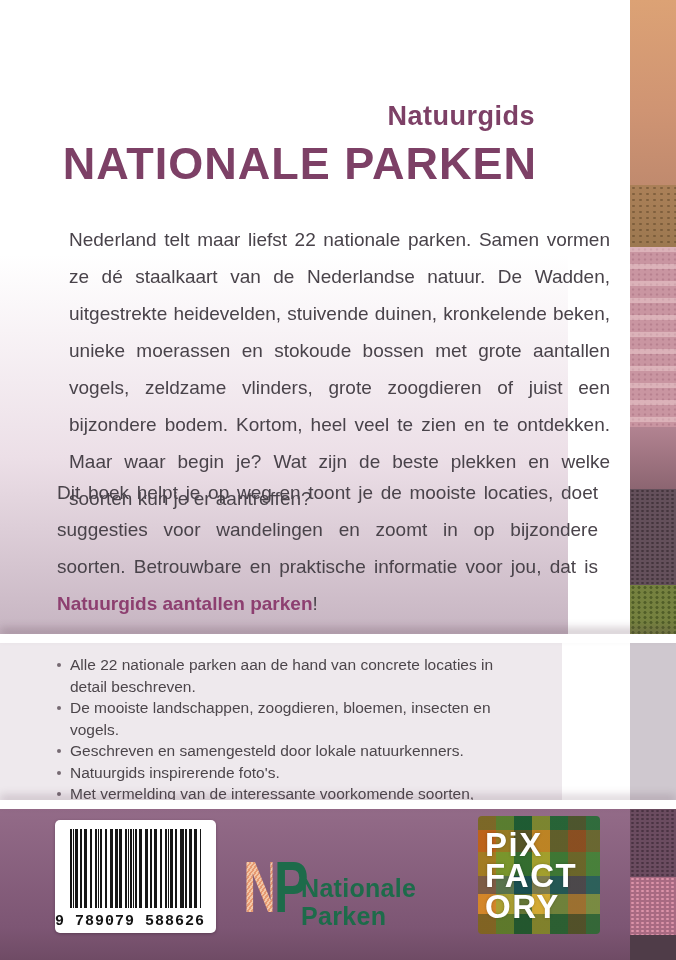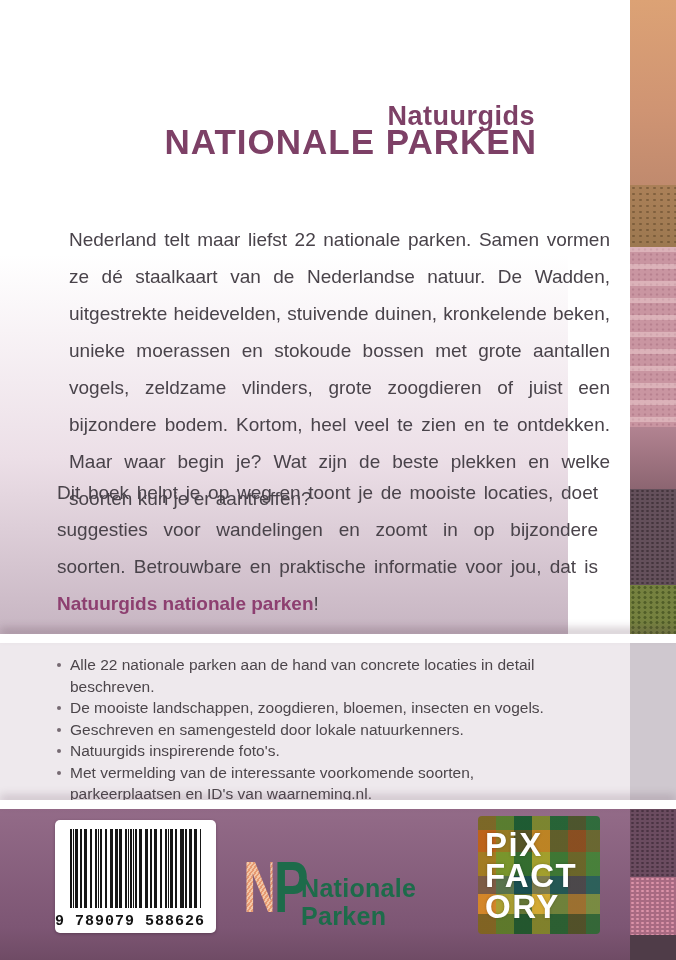--- a/index.html
+++ b/index.html
@@ -27,35 +27,35 @@
     background-image:radial-gradient(rgba(35,20,30,.45) 1px,transparent 1.6px);background-size:5px 4px;}
   .seg-bloom{height:58px;background:#a86a82;
     background-image:radial-gradient(rgba(255,175,195,.6) 1px,transparent 1.7px);background-size:5px 4px;}
   .seg-base{height:25px;background:#4f3c48;}
 
   
   .hero{position:absolute;top:0;left:0;width:568px;height:636px;z-index:2;
     background:linear-gradient(180deg,#ffffff 0%,#ffffff 40%,#ecdfe7 72%,#c6b4c1 100%);}
   .brand{position:absolute;top:101px;right:33px;font-size:27px;font-weight:700;
     color:var(--plum,#7d4066);letter-spacing:.5px;}
-  .title{position:absolute;top:122px;right:31px;margin:0;font-size:35px;font-weight:800;
+  .title{position:absolute;top:138px;right:31px;margin:0;font-size:45px;font-weight:800;
     color:var(--plum,#7d4066);letter-spacing:1px;white-space:nowrap;}
   .p1{position:absolute;top:209px;left:57px;width:541px;margin:12px;font-size:19px;
     line-height:37px;text-align:justify;color:#49434a;}
   .p2{position:absolute;top:474px;left:57px;width:541px;margin:0;font-size:19px;
     line-height:37px;text-align:justify;color:#49434a;}
   .p2 strong{color:var(--accent,#8d3f70);font-weight:700;}
 
   
   .sep{position:absolute;left:0;width:676px;height:9px;background:#ffffff;z-index:6;}
   .sep1{top:634px;box-shadow:0 -6px 9px rgba(90,60,80,.28);}
   .sep2{top:800px;box-shadow:0 -5px 8px rgba(90,60,80,.22);}
 
   
-  .features{position:absolute;top:643px;left:0;width:630px;height:157px;background:#eee9ed;z-index:2;}
+  .features{position:absolute;top:643px;left:0;width:562px;height:157px;background:#eee9ed;z-index:2;}
   .features ul{margin:0;padding:11px 40px 0 57px;list-style:none;font-size:15.5px;
     line-height:21.5px;color:#4c464b;}
   .features li{position:relative;padding-left:13px;}
   .features .dot{position:absolute;left:0;top:9px;width:4px;height:4px;border-radius:50%;
     background:#756a72;}
   .features .btext{white-space:pre-line;}
 
   
   .bottom{position:absolute;top:809px;left:0;width:630px;height:151px;z-index:2;
     background:linear-gradient(180deg,#936b88,#7d5674 78%,#6f4b65);}
@@ -107,21 +107,21 @@
     <div class="seg seg-band"></div>
     <div class="seg seg-darkheath2"></div>
     <div class="seg seg-bloom"></div>
     <div class="seg seg-base"></div>
   </div>
 
   <section class="hero">
     <div class="brand">Natuurgids</div>
     <h1 class="title">NATIONALE PARKEN</h1>
     <p class="p1">Nederland telt maar liefst 22 nationale parken. Samen vormen ze dé staalkaart van de Nederlandse natuur. De Wadden, uitgestrekte heidevelden, stuivende duinen, kronkelende beken, unieke moerassen en stokoude bossen met grote aantallen vogels, zeldzame vlinders, grote zoogdieren of juist een bijzondere bodem. Kortom, heel veel te zien en te ontdekken. Maar waar begin je? Wat zijn de beste plekken en welke soorten kun je er aantreffen?</p>
-    <p class="p2"><span>Dit boek helpt je op weg en toont je de mooiste locaties, doet suggesties voor wandelingen en zoomt in op bijzondere soorten. Betrouwbare en praktische informatie voor jou, dat is </span><strong>Natuurgids nationale parken</strong><span>!</span></p>
+    <p class="p2"><span>Dit boek helpt je op weg en toont je de mooiste locaties, doet suggesties voor wandelingen en zoomt in op bijzondere soorten. Betrouwbare en praktische informatie voor jou, dat is </span><strong>Natuurgids aantallen parken</strong><span>!</span></p>
   </section>
 
   <div class="sep sep1"></div>
 
   <section class="features">
     <ul>
 
         <li>
           <span class="dot"></span>
           <span class="btext">Alle 22 nationale parken aan de hand van concrete locaties in detail beschreven.</span>

